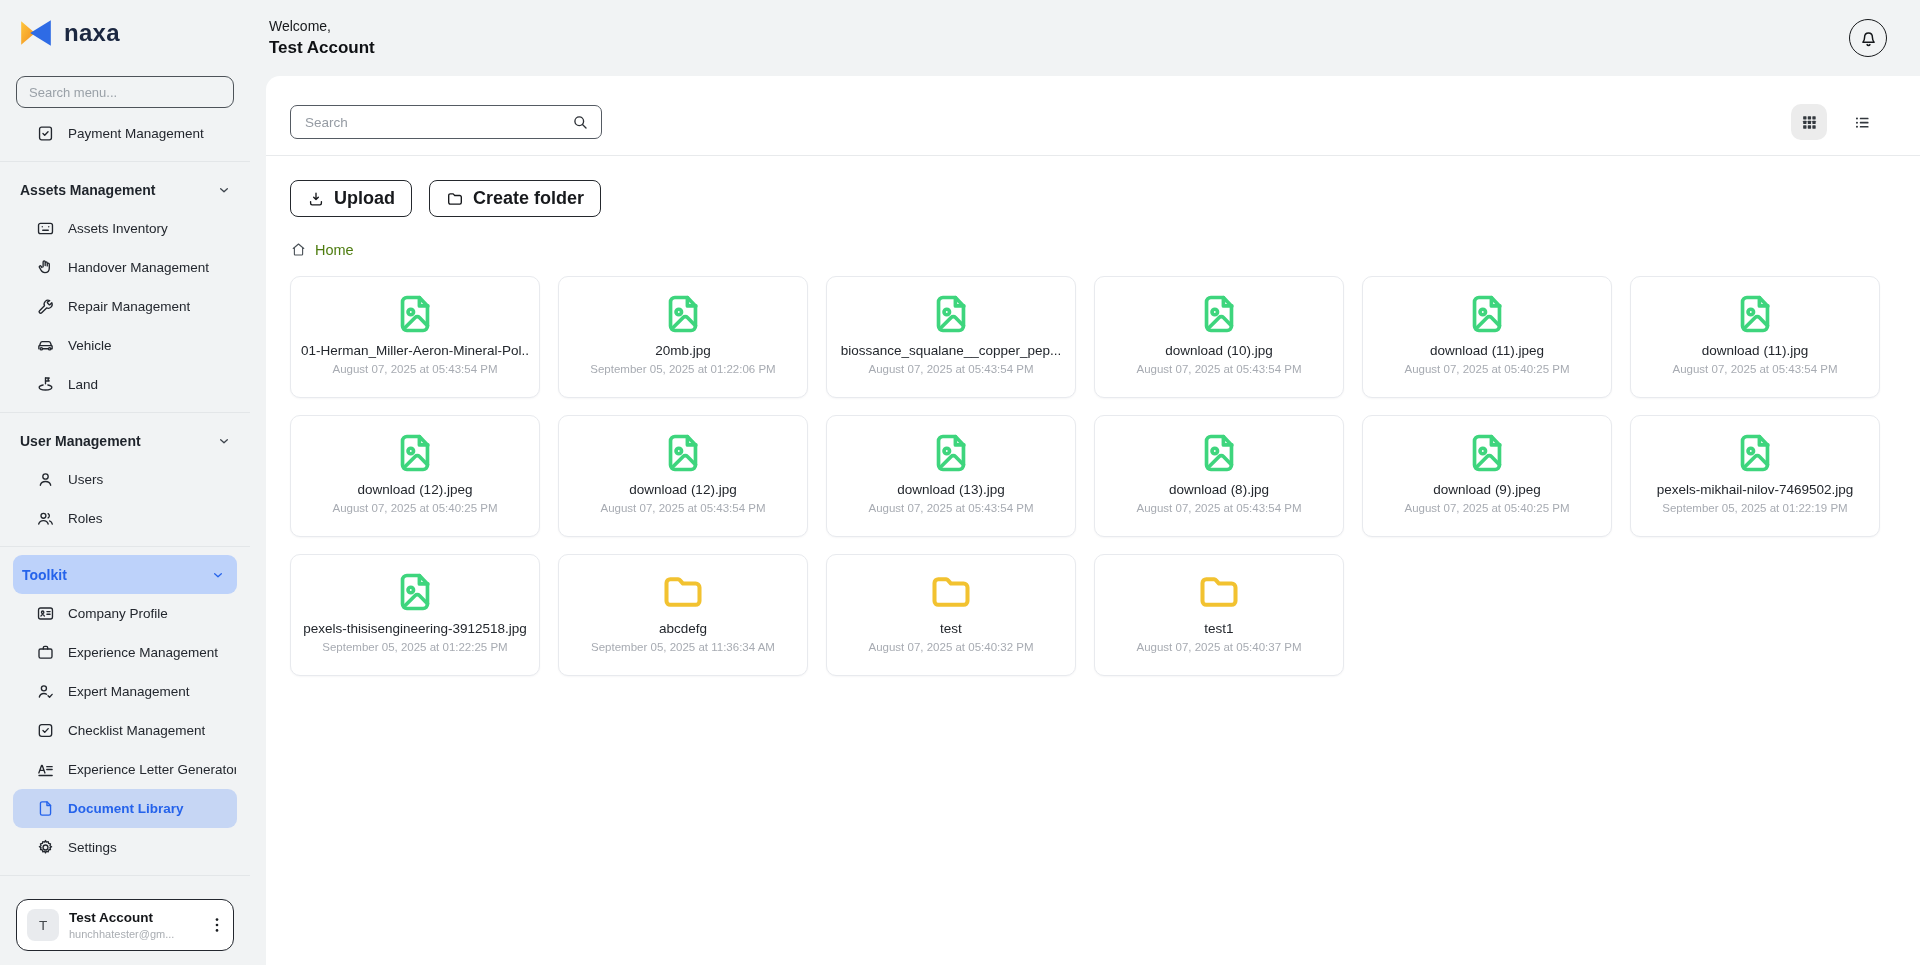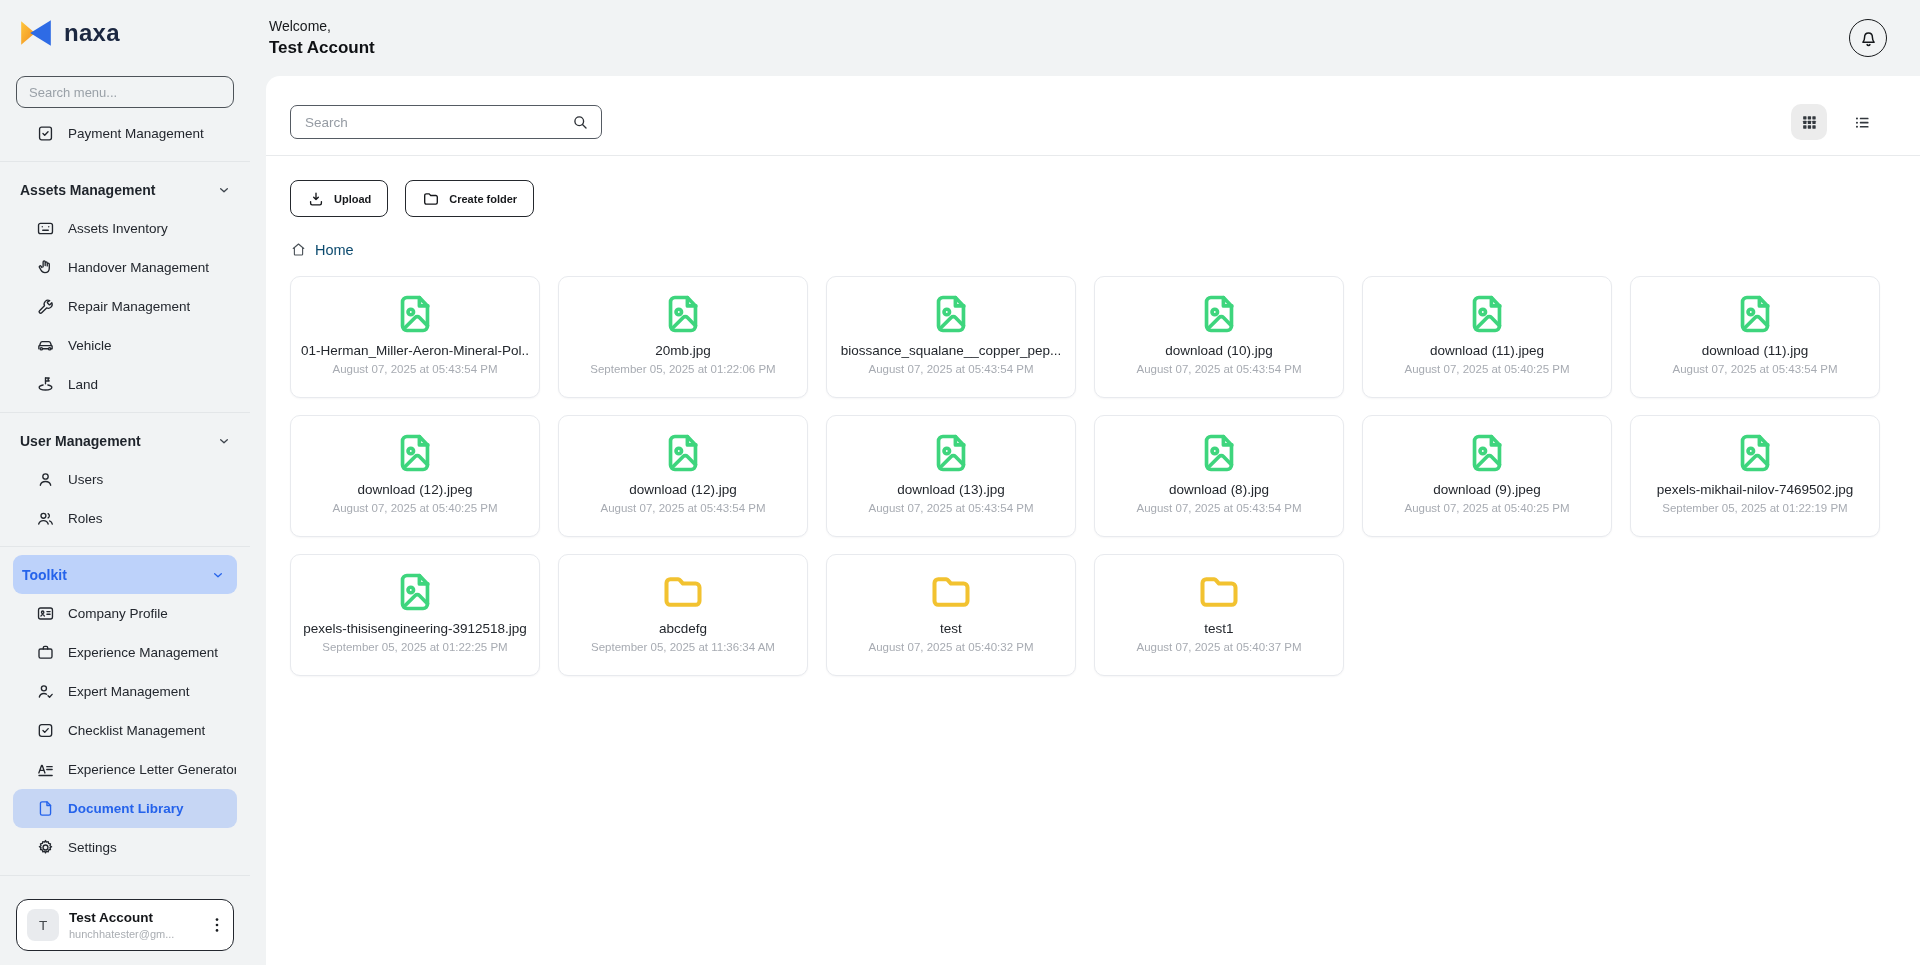--- a/index.html
+++ b/index.html
@@ -63,25 +63,25 @@
   .search-box .icon { width:18px; height:18px; color:#2c3036; flex:none; }
   .view-toggles { display:flex; align-items:center; gap:17px; }
   .toggle-btn { width:36px; height:36px; border:none; border-radius:10px; background:transparent;
     display:flex; align-items:center; justify-content:center; cursor:pointer; color:#33383e; }
   .toggle-btn.active { background:#ececec; }
   .toggle-btn .icon { width:19px; height:19px; }
   .divider-full { border-top:1px solid #e8eaec; margin:15px -40px 0 -24px; }
 
   .actions-row { display:flex; gap:17px; margin-top:24px; }
   .action-btn { height:37px; border:1.3px solid #24282d; border-radius:8px; background:#fff; display:flex;
-    align-items:center; gap:9px; padding:0 16px; font-size:11px; font-weight:600; color:#17191c;
+    align-items:center; gap:9px; padding:0 16px; font-size:18px; font-weight:600; color:#17191c;
     font-family:inherit; cursor:pointer; }
   .action-btn .icon { width:18px; height:18px; }
 
-  .breadcrumb { display:flex; align-items:center; gap:8px; margin-top:24px; color:#0c4a6e; font-size:14.5px;
+  .breadcrumb { display:flex; align-items:center; gap:8px; margin-top:24px; color:#4d7c0f; font-size:14.5px;
     cursor:pointer; width:max-content; }
   .breadcrumb .icon { width:17px; height:17px; color:#4b5258; }
 
   .grid { margin-top:18px; display:grid; grid-template-columns:repeat(6,1fr); gap:17px 18px; }
   .card { height:122px; border:1px solid #e8eaee; border-radius:10px; background:#fff; display:flex;
     flex-direction:column; align-items:center; padding-top:15px; cursor:pointer;
     box-shadow:0 1px 2px rgba(16,24,40,.04); }
   .card .big-icon { width:44px; height:44px; }
   .file-color { color:var(--file-green,#3ed57d); }
   .folder-color { color:var(--folder-yellow,#f2c230); }

